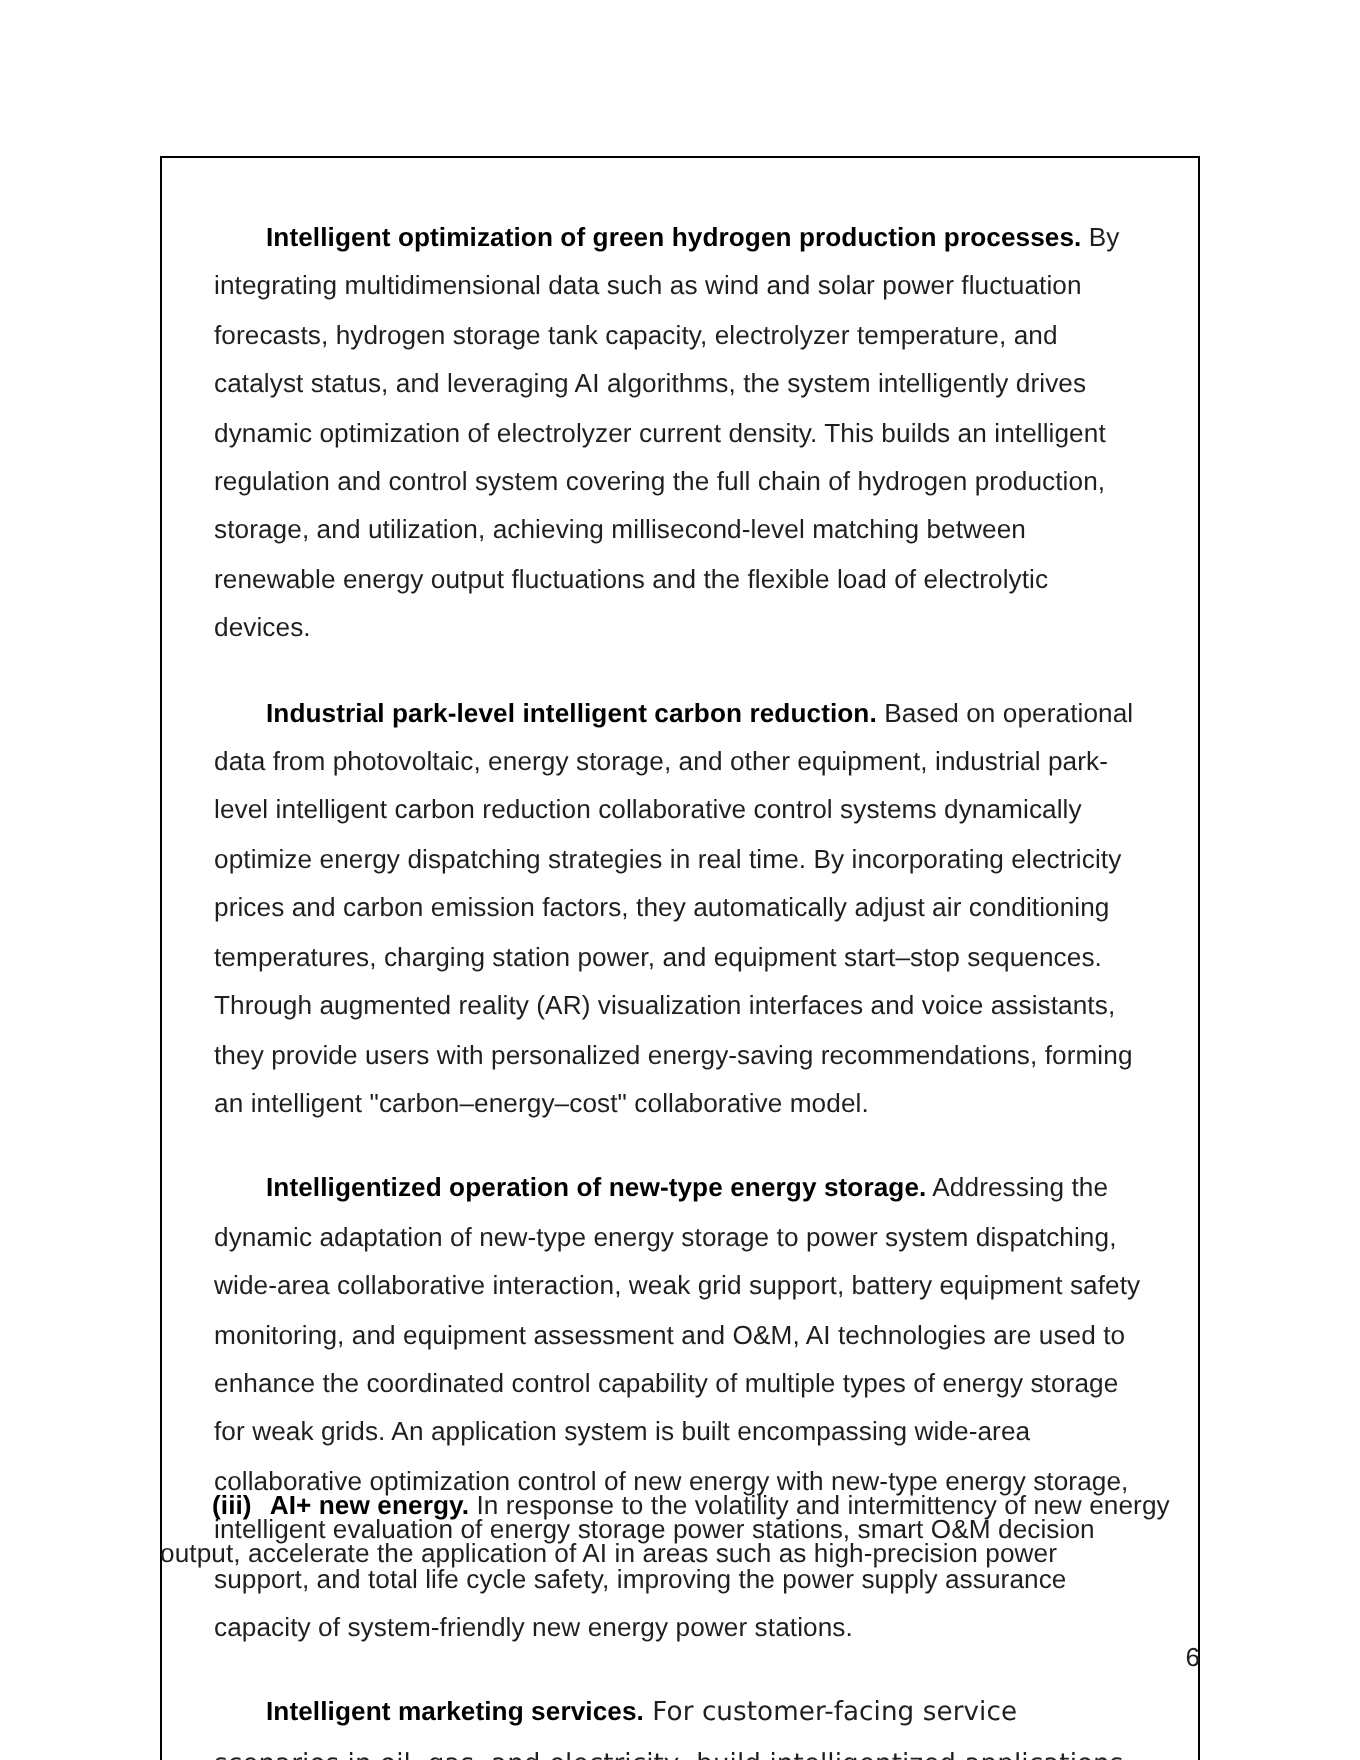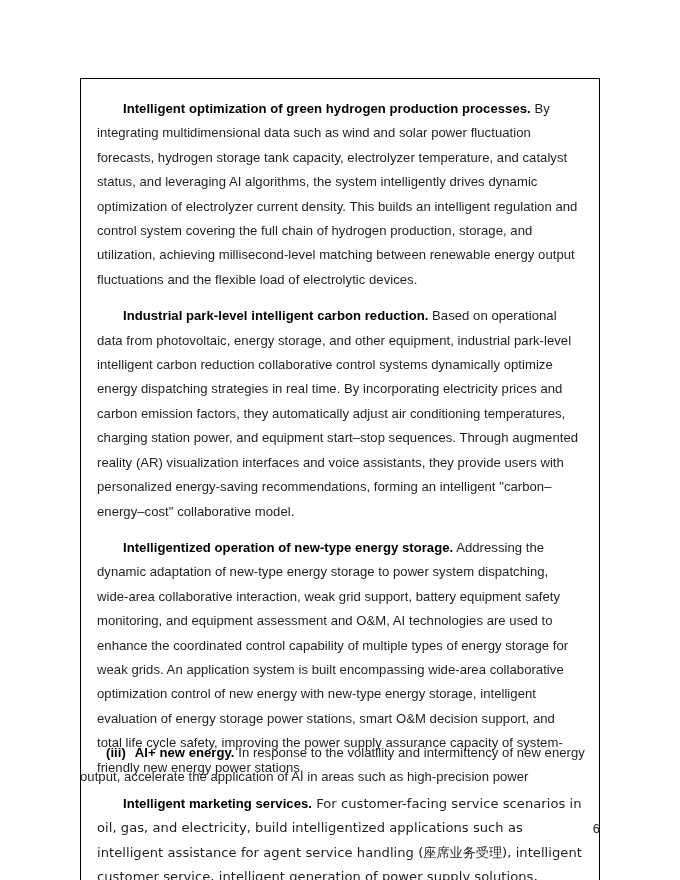--- a/index.html
+++ b/index.html
@@ -31,21 +31,21 @@
     box-sizing: border-box;
     border: 1.4px solid #000000;
     background: #ffffff;
     padding: 10px 8px 12px 8px;
   }
 
   .para {
     font-size: 13.1px;
     line-height: 24.4px;
     text-align: left;
-    margin: 8px;
+    margin: 18px;
     padding: 0 0 0 0;
     color: #1f1f1f;
     letter-spacing: 0.003em;
   }
   .para + .para {
     margin-top: 12px;
   }
   .para .lead-in {
     font-weight: bold;
     color: #000000;

